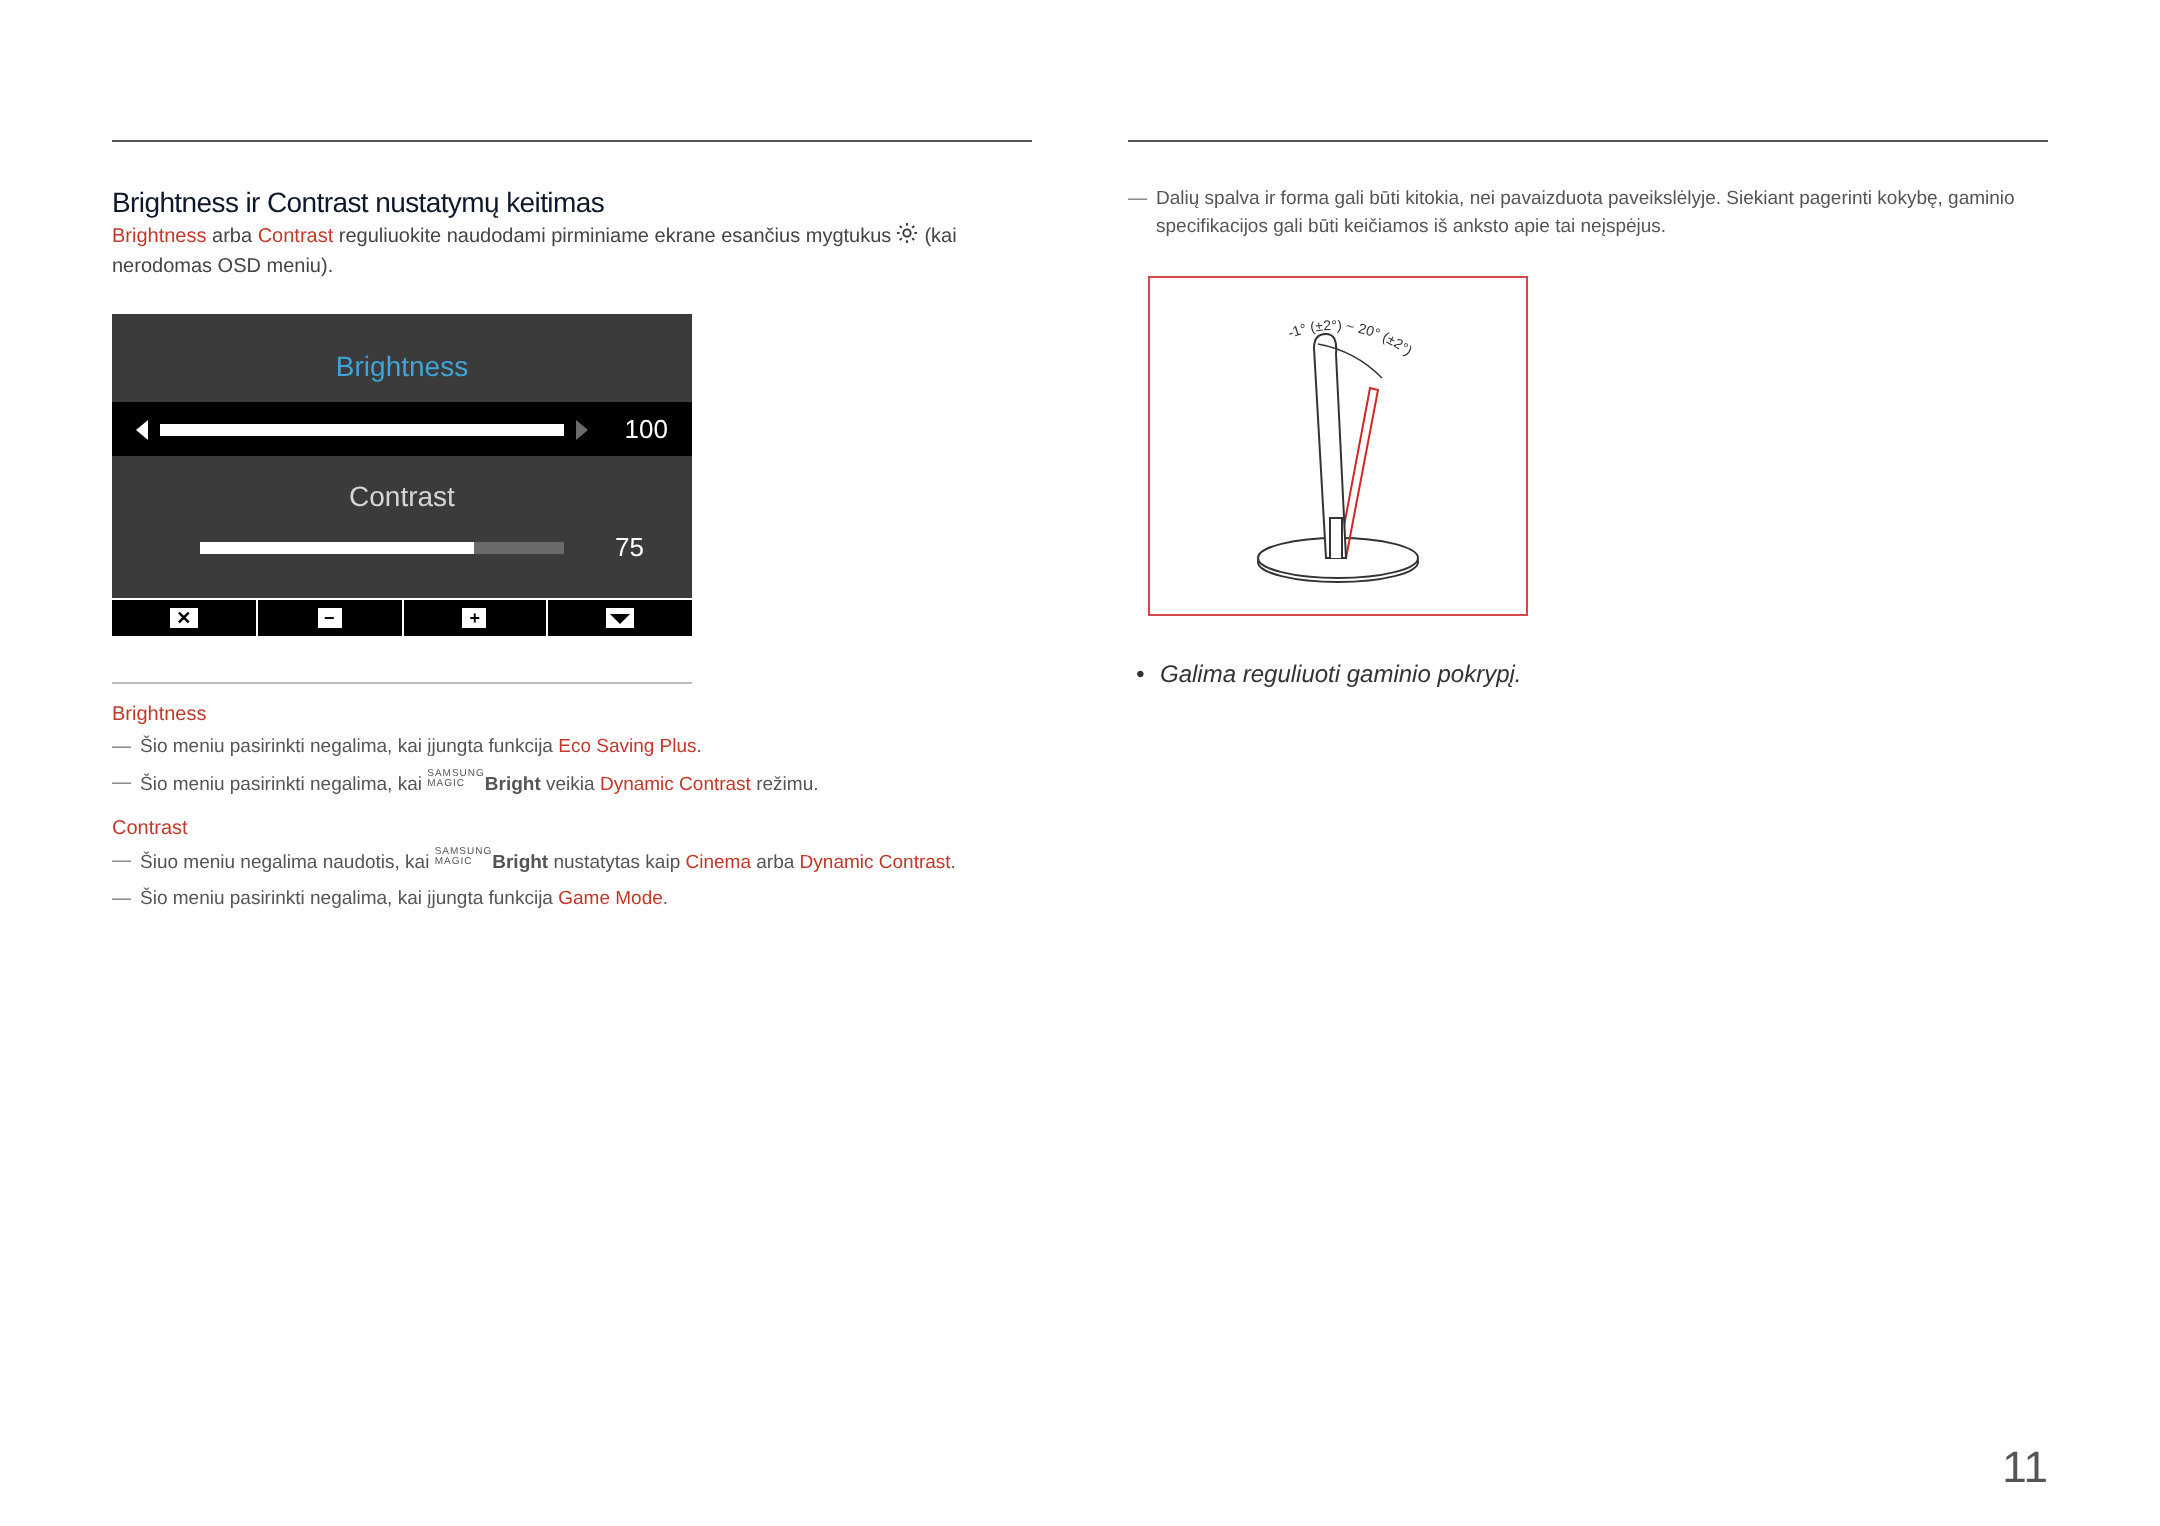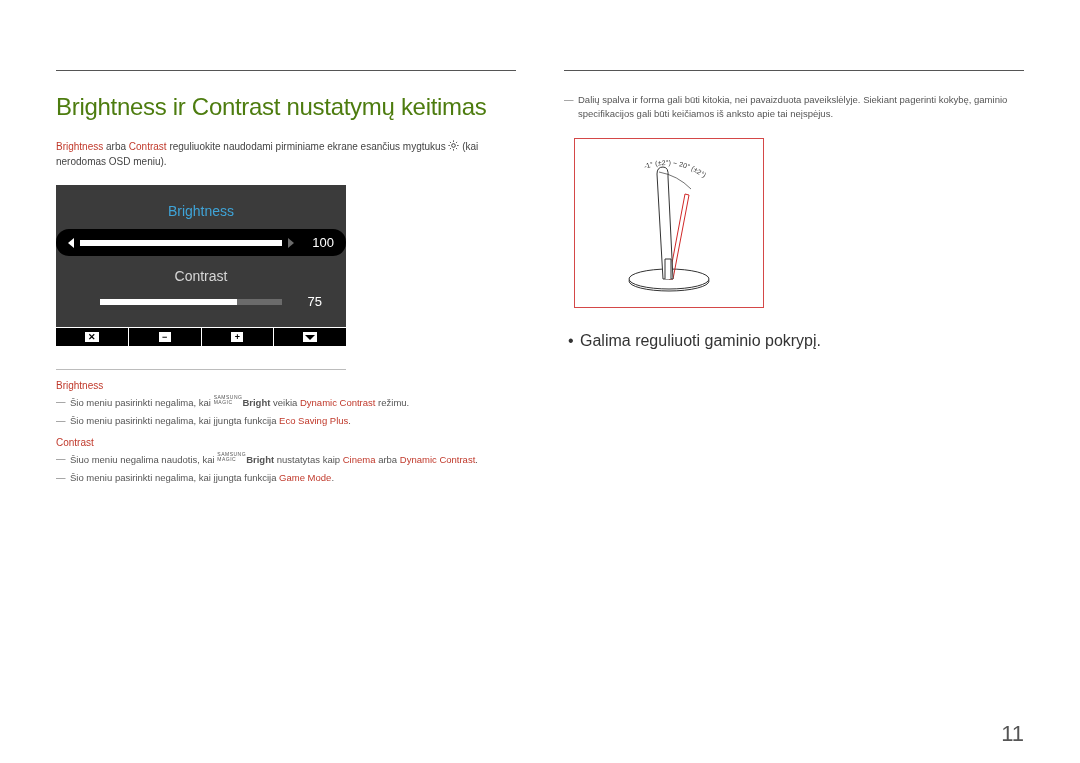--- a/index.html
+++ b/index.html
@@ -18,24 +18,24 @@
   }
   .col {
     flex: 1;
     min-width: 0;
   }
   .col-inner {
     border-top: 1px solid #555;
     padding-top: 22px;
   }
   h2 {
-    font-size: 24px;
+    font-size: 14px;
     font-weight: 400;
-    color: #4d7c0f;
-    margin-bottom: 18px;
+    color: #0f172a;
+    margin-bottom: 2px;
     letter-spacing: -0.3px;
   }
   .intro {
     font-size: 10px;
     line-height: 1.5;
     color: #444;
     margin-bottom: 16px;
   }
   .kw { color: #c0392b; }
   .osd-panel {
@@ -49,21 +49,20 @@
     font-size: 14px;
     margin-bottom: 10px;
     color: #3fa4d8;
   }
   .osd-title.gray { color: #d6d6d6; }
   .osd-slider-row {
     display: flex;
     align-items: center;
     padding: 6px 12px;
     gap: 6px;
-    border-radius: 13px;
   }
   .osd-slider-row.active {
     background: #000;
   }
   .arrow {
     width: 0; height: 0;
     border-top: 5px solid transparent;
     border-bottom: 5px solid transparent;
   }
   .arrow-left { border-right: 6px solid #fff; }
@@ -146,26 +145,27 @@
     position: relative;
   }
   .note::before {
     content: "―";
     position: absolute;
     left: 0;
     top: 0;
     color: #777;
   }
   .note-bullet {
-    font-size: 16px;
+    font-size: 12px;
     color: #333;
     line-height: 1.6;
     padding-left: 16px;
     position: relative;
     margin-bottom: 6px;
+    font-style: italic;
   }
   .note-bullet::before {
     content: "•";
     position: absolute;
     left: 4px;
     top: 0;
   }
   .subhead {
     font-size: 10px;
     color: #c0392b;
@@ -260,24 +260,24 @@
               <span class="arrow-dn-white" style="border-top-color:#000;"></span>
             </span>
           </div>
       </div>
 
       <hr class="hr-thin">
 
 
       <div class="subhead">Brightness</div>
       <p class="note">
+        <span>Šio meniu pasirinkti negalima, kai įjungta funkcija </span><span class="kw">Eco Saving Plus</span><span>.</span>
+      </p>
+      <p class="note">
         <span>Šio meniu pasirinkti negalima, kai </span><span class="brand-stack"><span>SAMSUNG</span><span>MAGIC</span></span><b>Bright</b><span> veikia </span><span class="kw">Dynamic Contrast</span><span> režimu.</span>
-      </p>
-      <p class="note">
-        <span>Šio meniu pasirinkti negalima, kai įjungta funkcija </span><span class="kw">Eco Saving Plus</span><span>.</span>
       </p>
 
       <div class="subhead">Contrast</div>
       <p class="note">
         <span>Šiuo meniu negalima naudotis, kai </span><span class="brand-stack"><span>SAMSUNG</span><span>MAGIC</span></span><b>Bright</b><span> nustatytas kaip </span><span class="kw">Cinema</span><span> arba </span><span class="kw">Dynamic Contrast</span><span>.</span>
       </p>
       <p class="note">
         <span>Šio meniu pasirinkti negalima, kai įjungta funkcija </span><span class="kw">Game Mode</span><span>.</span>
       </p>
     </div>

